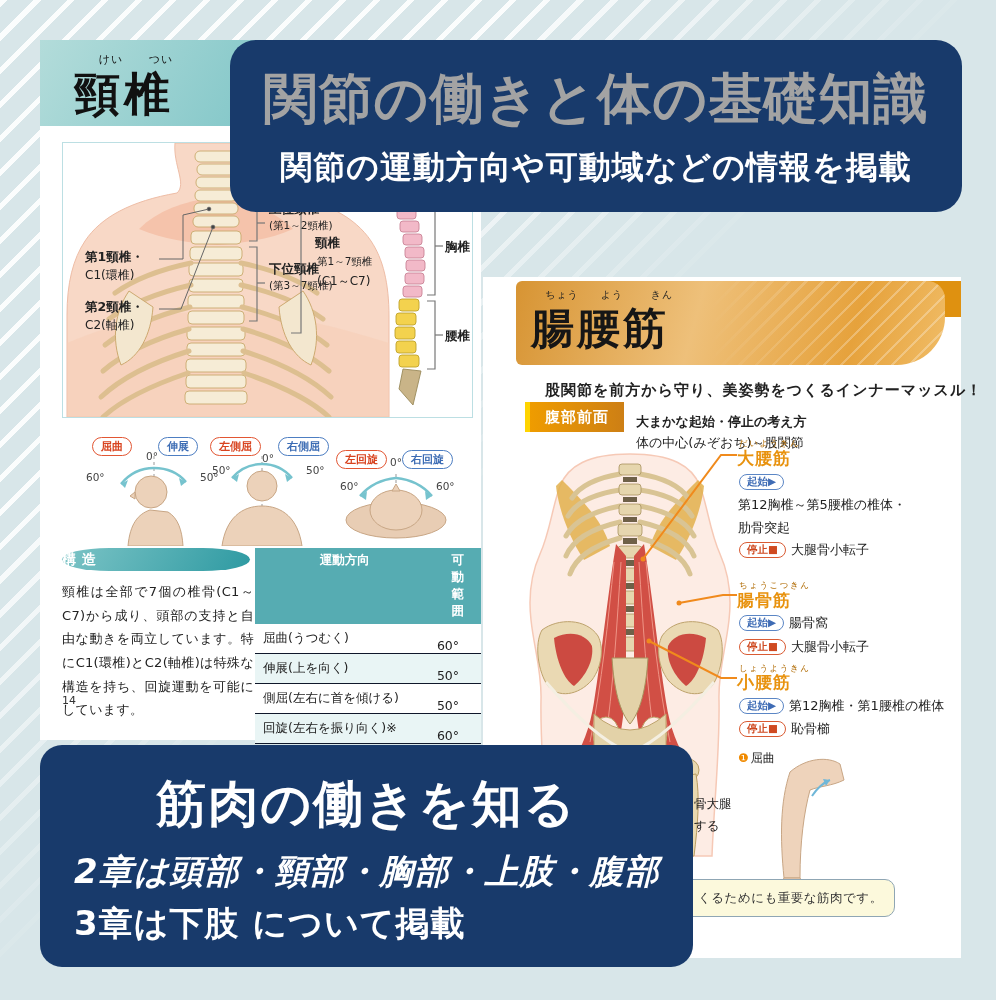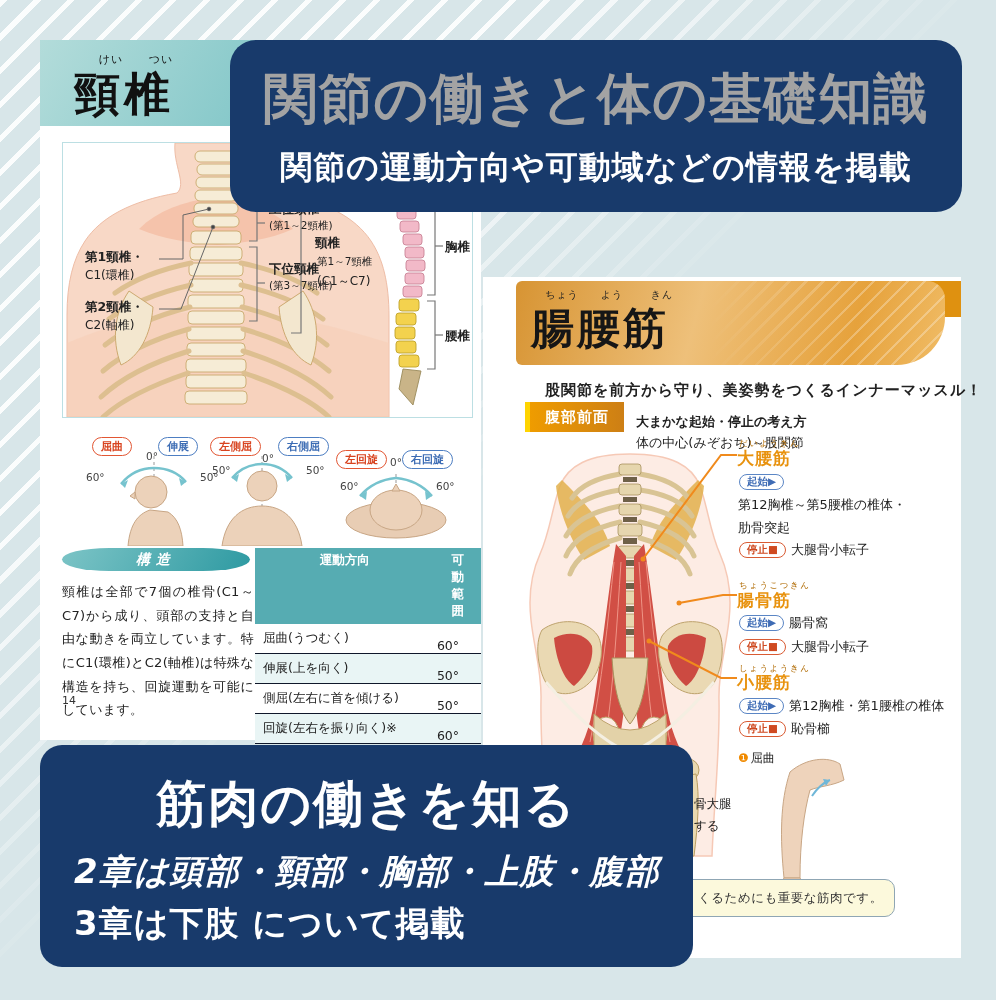--- a/index.html
+++ b/index.html
@@ -35,21 +35,21 @@
   .fl-s{font-size:10.5px;}
   .fl-m{font-size:12px;}
   
   .mpill{position:absolute;background:#fff;border-radius:11px;padding:1px 8px;font-size:11px;font-weight:700;white-space:nowrap;}
   .mpill.red{border:1.5px solid #e25633;color:#d8431f;}
   .mpill.blue{border:1.5px solid #4d7ec2;color:#3c6cb4;}
   .deg{position:absolute;font-size:10.5px;color:#444;}
   
   .structure{left:62px;top:548px;width:192px;}
   .st-head{width:188px;height:23px;border-radius:50%/100%;background:linear-gradient(120deg,#7cc4c6,#2e9aa2);
-    color:#fff;font-size:14px;font-weight:700;text-align:center;line-height:23px;letter-spacing:6px;font-style:italic;}
+    color:#fff;font-size:14px;font-weight:700;line-height:23px;letter-spacing:6px;}
   .st-body{margin-top:9px;font-size:13px;line-height:1.82;color:#222;text-align:justify;letter-spacing:.3px;}
   
   .mtable{left:255px;top:548px;width:226px;font-size:12.5px;color:#222;}
   .mtable .hrow{display:flex;background:#56acb2;color:#fff;font-weight:700;}
   .mtable .hrow div{padding:4px 17px;text-align:center;}
   .mtable .h1{width:160px;}
   .mtable .h2{flex:1;}
   .mtable .row{display:flex;border-bottom:1px solid #0f172a;align-items:flex-end;}
   .mtable .row:nth-child(odd){background:#e9f5f5;}
   .mtable .c1{width:152px;padding:6px 0 6px 8px;}

